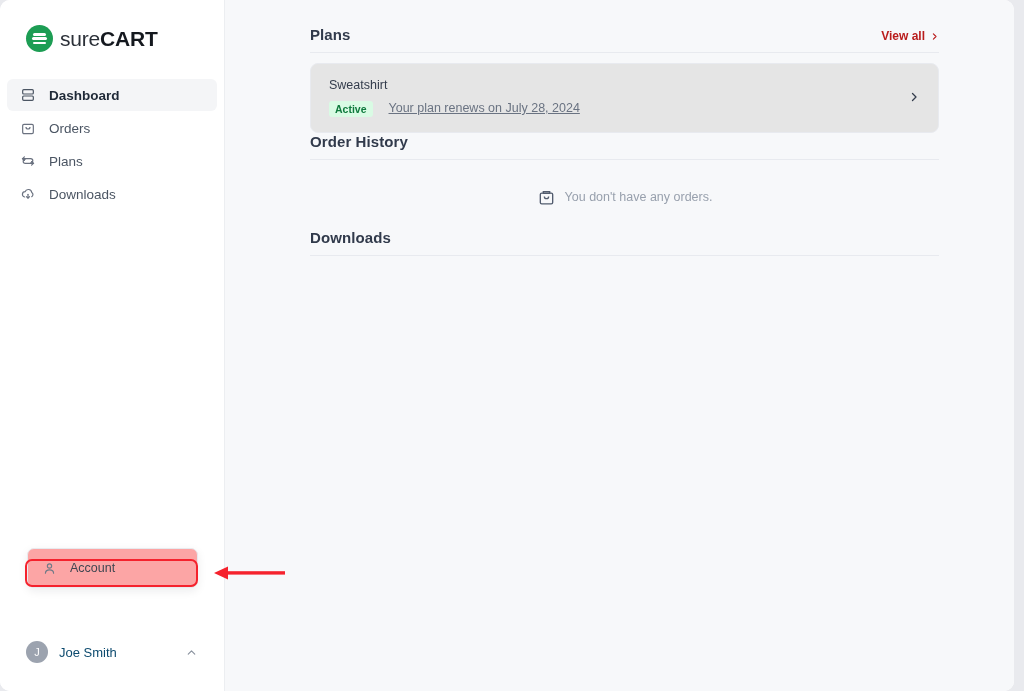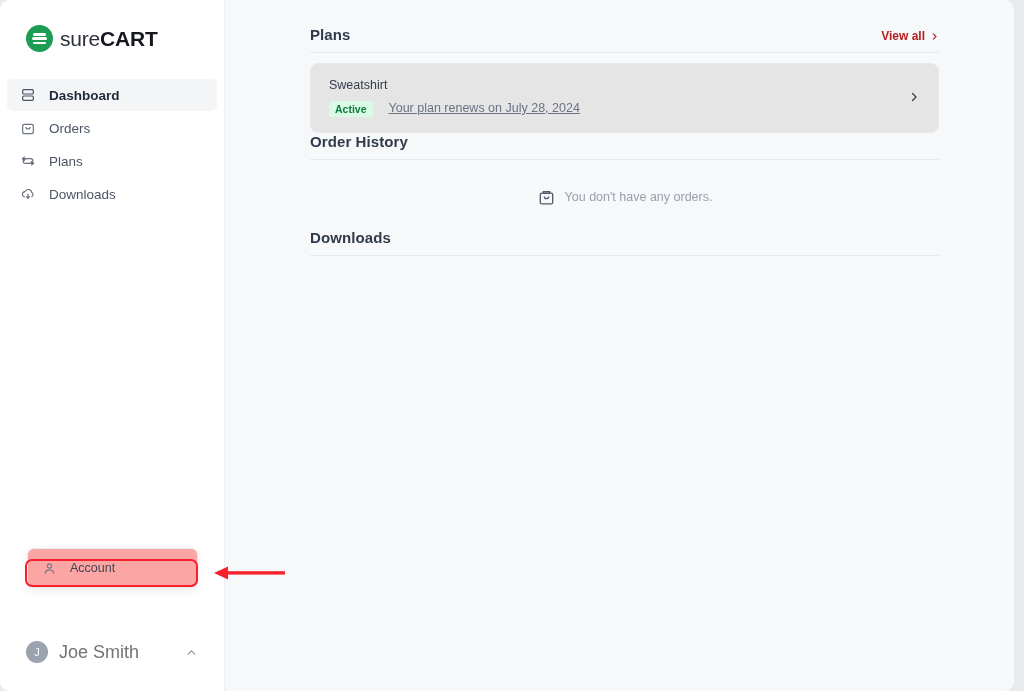--- a/index.html
+++ b/index.html
@@ -182,22 +182,22 @@
     border-radius: 50%;
     background: #9ca3af;
     color: #ffffff;
     font-size: 11px;
     display: flex;
     align-items: center;
     justify-content: center;
     flex: none;
   }
   .user-name {
-    font-size: 18px;
-    color: #737373;
+    font-size: 13px;
+    color: #0c4a6e;
     flex: 1;
   }
   .chev-up { width: 13px; height: 13px; color: #8b939f; flex: none; }
 
   
   .main {
     flex: 1;
     height: 691px;
     background: #f7f8fa;
     box-sizing: border-box;

